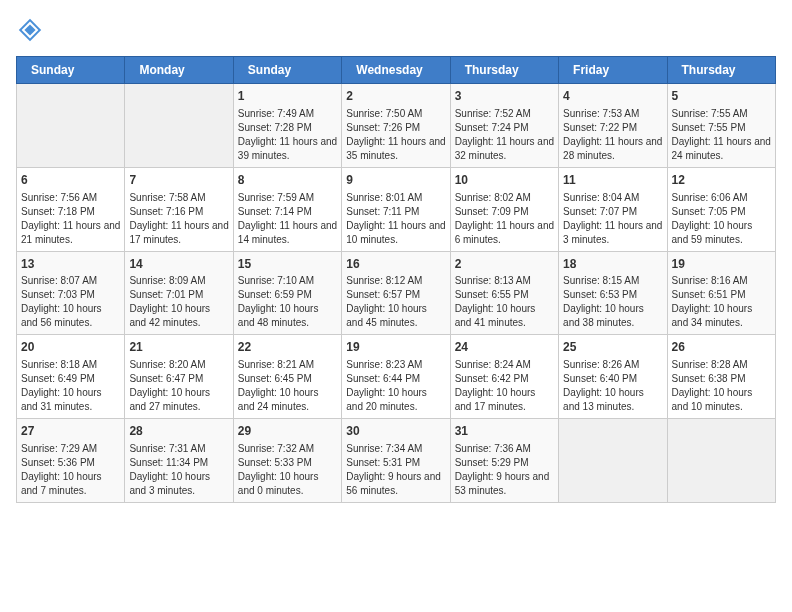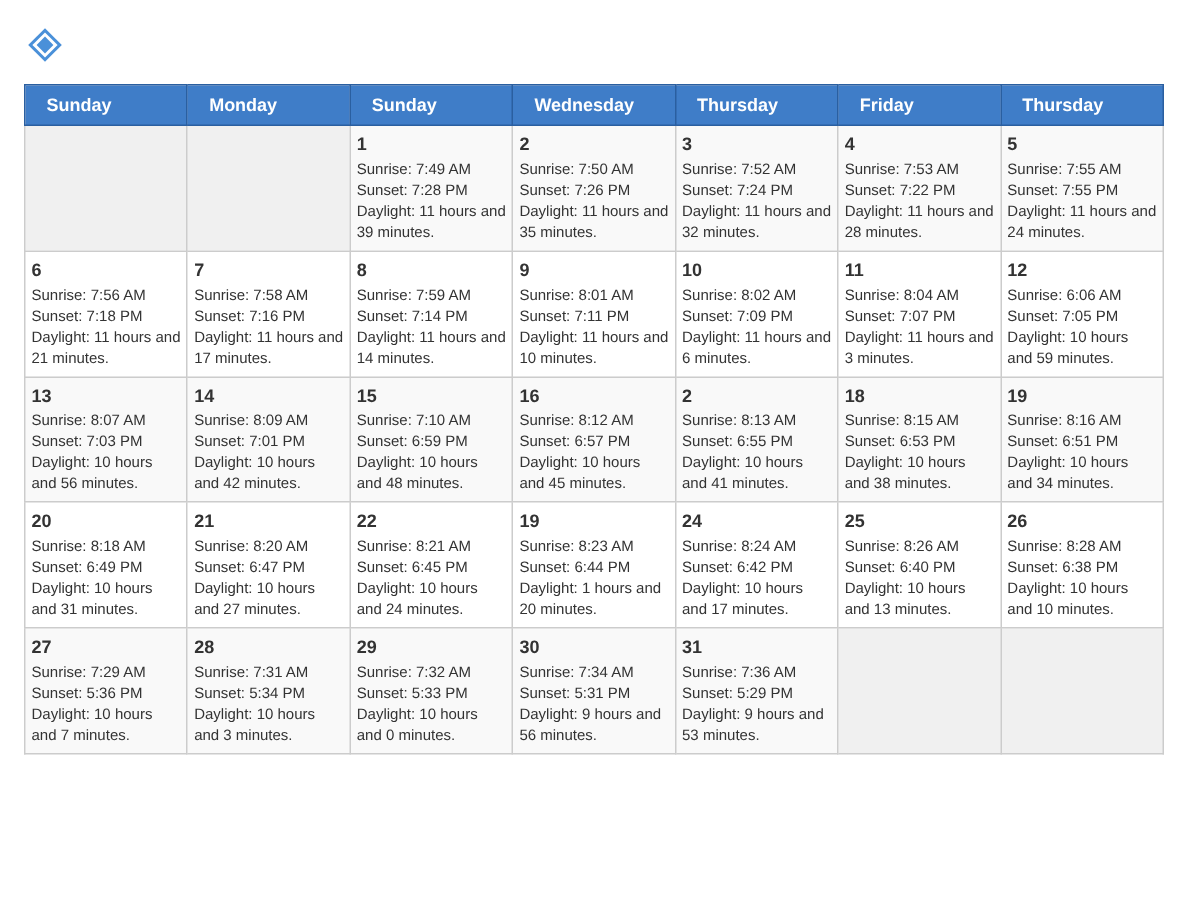--- a/index.html
+++ b/index.html
@@ -263,21 +263,21 @@
         <td>
           <span class="day-number">22</span>
           <div class="day-info">Sunrise: 8:21 AM</div>
           <div class="day-info">Sunset: 6:45 PM</div>
           <div class="day-info">Daylight: 10 hours and 24 minutes.</div>
         </td>
         <td>
           <span class="day-number">19</span>
           <div class="day-info">Sunrise: 8:23 AM</div>
           <div class="day-info">Sunset: 6:44 PM</div>
-          <div class="day-info">Daylight: 1 hours and 20 minutes.</div>
+          <div class="day-info">Daylight: 10 hours and 20 minutes.</div>
         </td>
         <td>
           <span class="day-number">24</span>
           <div class="day-info">Sunrise: 8:24 AM</div>
           <div class="day-info">Sunset: 6:42 PM</div>
           <div class="day-info">Daylight: 10 hours and 17 minutes.</div>
         </td>
         <td>
           <span class="day-number">25</span>
           <div class="day-info">Sunrise: 8:26 AM</div>
@@ -294,21 +294,21 @@
       <tr>
         <td>
           <span class="day-number">27</span>
           <div class="day-info">Sunrise: 7:29 AM</div>
           <div class="day-info">Sunset: 5:36 PM</div>
           <div class="day-info">Daylight: 10 hours and 7 minutes.</div>
         </td>
         <td>
           <span class="day-number">28</span>
           <div class="day-info">Sunrise: 7:31 AM</div>
-          <div class="day-info">Sunset: 5:34 PM</div>
+          <div class="day-info">Sunset: 11:34 PM</div>
           <div class="day-info">Daylight: 10 hours and 3 minutes.</div>
         </td>
         <td>
           <span class="day-number">29</span>
           <div class="day-info">Sunrise: 7:32 AM</div>
           <div class="day-info">Sunset: 5:33 PM</div>
           <div class="day-info">Daylight: 10 hours and 0 minutes.</div>
         </td>
         <td>
           <span class="day-number">30</span>

